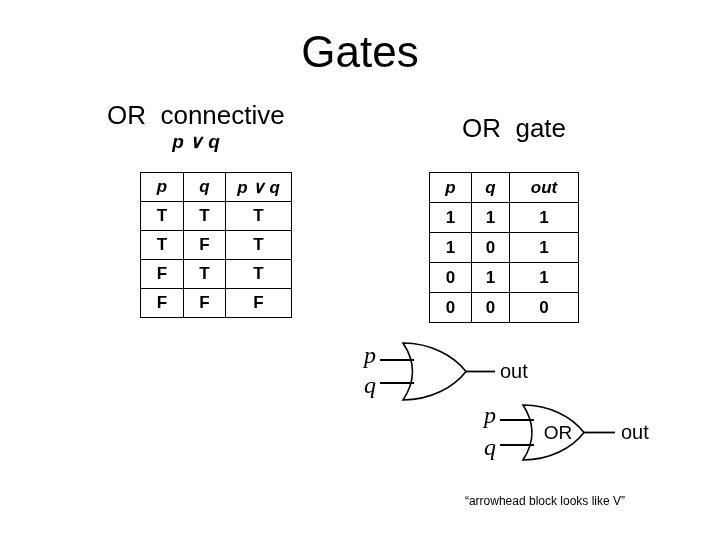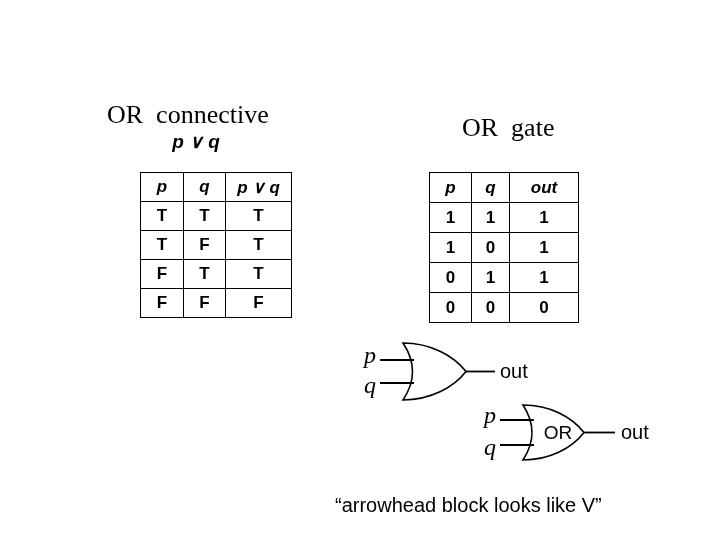--- a/index.html
+++ b/index.html
@@ -5,21 +5,21 @@
   html, body { margin:0; padding:0; background:#ffffff; }
   .slide {
     position:relative; width:720px; height:540px; background:#ffffff;
     color:#000; font-family:"Liberation Sans", sans-serif; overflow:hidden;
   }
   .title {
     position:absolute; top:28px; left:0; width:100%;
     text-align:center; font-size:44px; line-height:1.1;
   }
   .heading {
-    position:absolute; font-size:26px; white-space:pre; line-height:1.1;font-family:Liberation Serif, serif;
+    position:absolute; font-size:26px; white-space:pre; line-height:1.1;
   }
   .heading-left { top:101px; left:107px; }
   .heading-right { top:114px; left:450px;margin-left:12px; }
   .sub-left {
     position:absolute; top:130px; left:146px; width:100px; text-align:center;
     font-size:19px; font-weight:bold; font-style:italic; white-space:pre;
   }
   table.truth {
     position:absolute; border-collapse:collapse; table-layout:fixed;
     background:#fff;
@@ -34,29 +34,30 @@
   .tbl-right { top:172px; left:429px; }
   .tbl-right tr { height:30px; }
   .gate-svg { position:absolute; }
   .gate-svg .body { fill:#ffffff; stroke:#000000; stroke-width:1.6; }
   .gate-svg .wire { stroke:#000000; stroke-width:1.8; fill:none; }
   .gate-svg text { fill:#000000; }
   .io-label { font-family:"Liberation Serif", serif; font-style:italic; font-size:24px; }
   .out-label { font-family:"Liberation Sans", sans-serif; font-size:20px; }
   .gate-name { font-family:"Liberation Sans", sans-serif; font-size:19px; }
   .caption {
-    position:absolute; top:494px; left:335px; width:290px; text-align:left;
-    font-size:20px;
+    position:absolute; top:494px; left:335px; width:290px; text-align:right;
+    font-size:12px;
   }
 </style>
 </head>
 <body>
 
 <div class="slide">
 
+  <div class="title">Gates</div>
 
   <div class="heading heading-left">OR  connective</div>
   <div class="sub-left">p ∨ q</div>
 
   <div class="heading heading-right">OR  gate</div>
 
   <table class="truth tbl-left">
     <colgroup>
         <col style="width:43px">
         <col style="width:42px">

